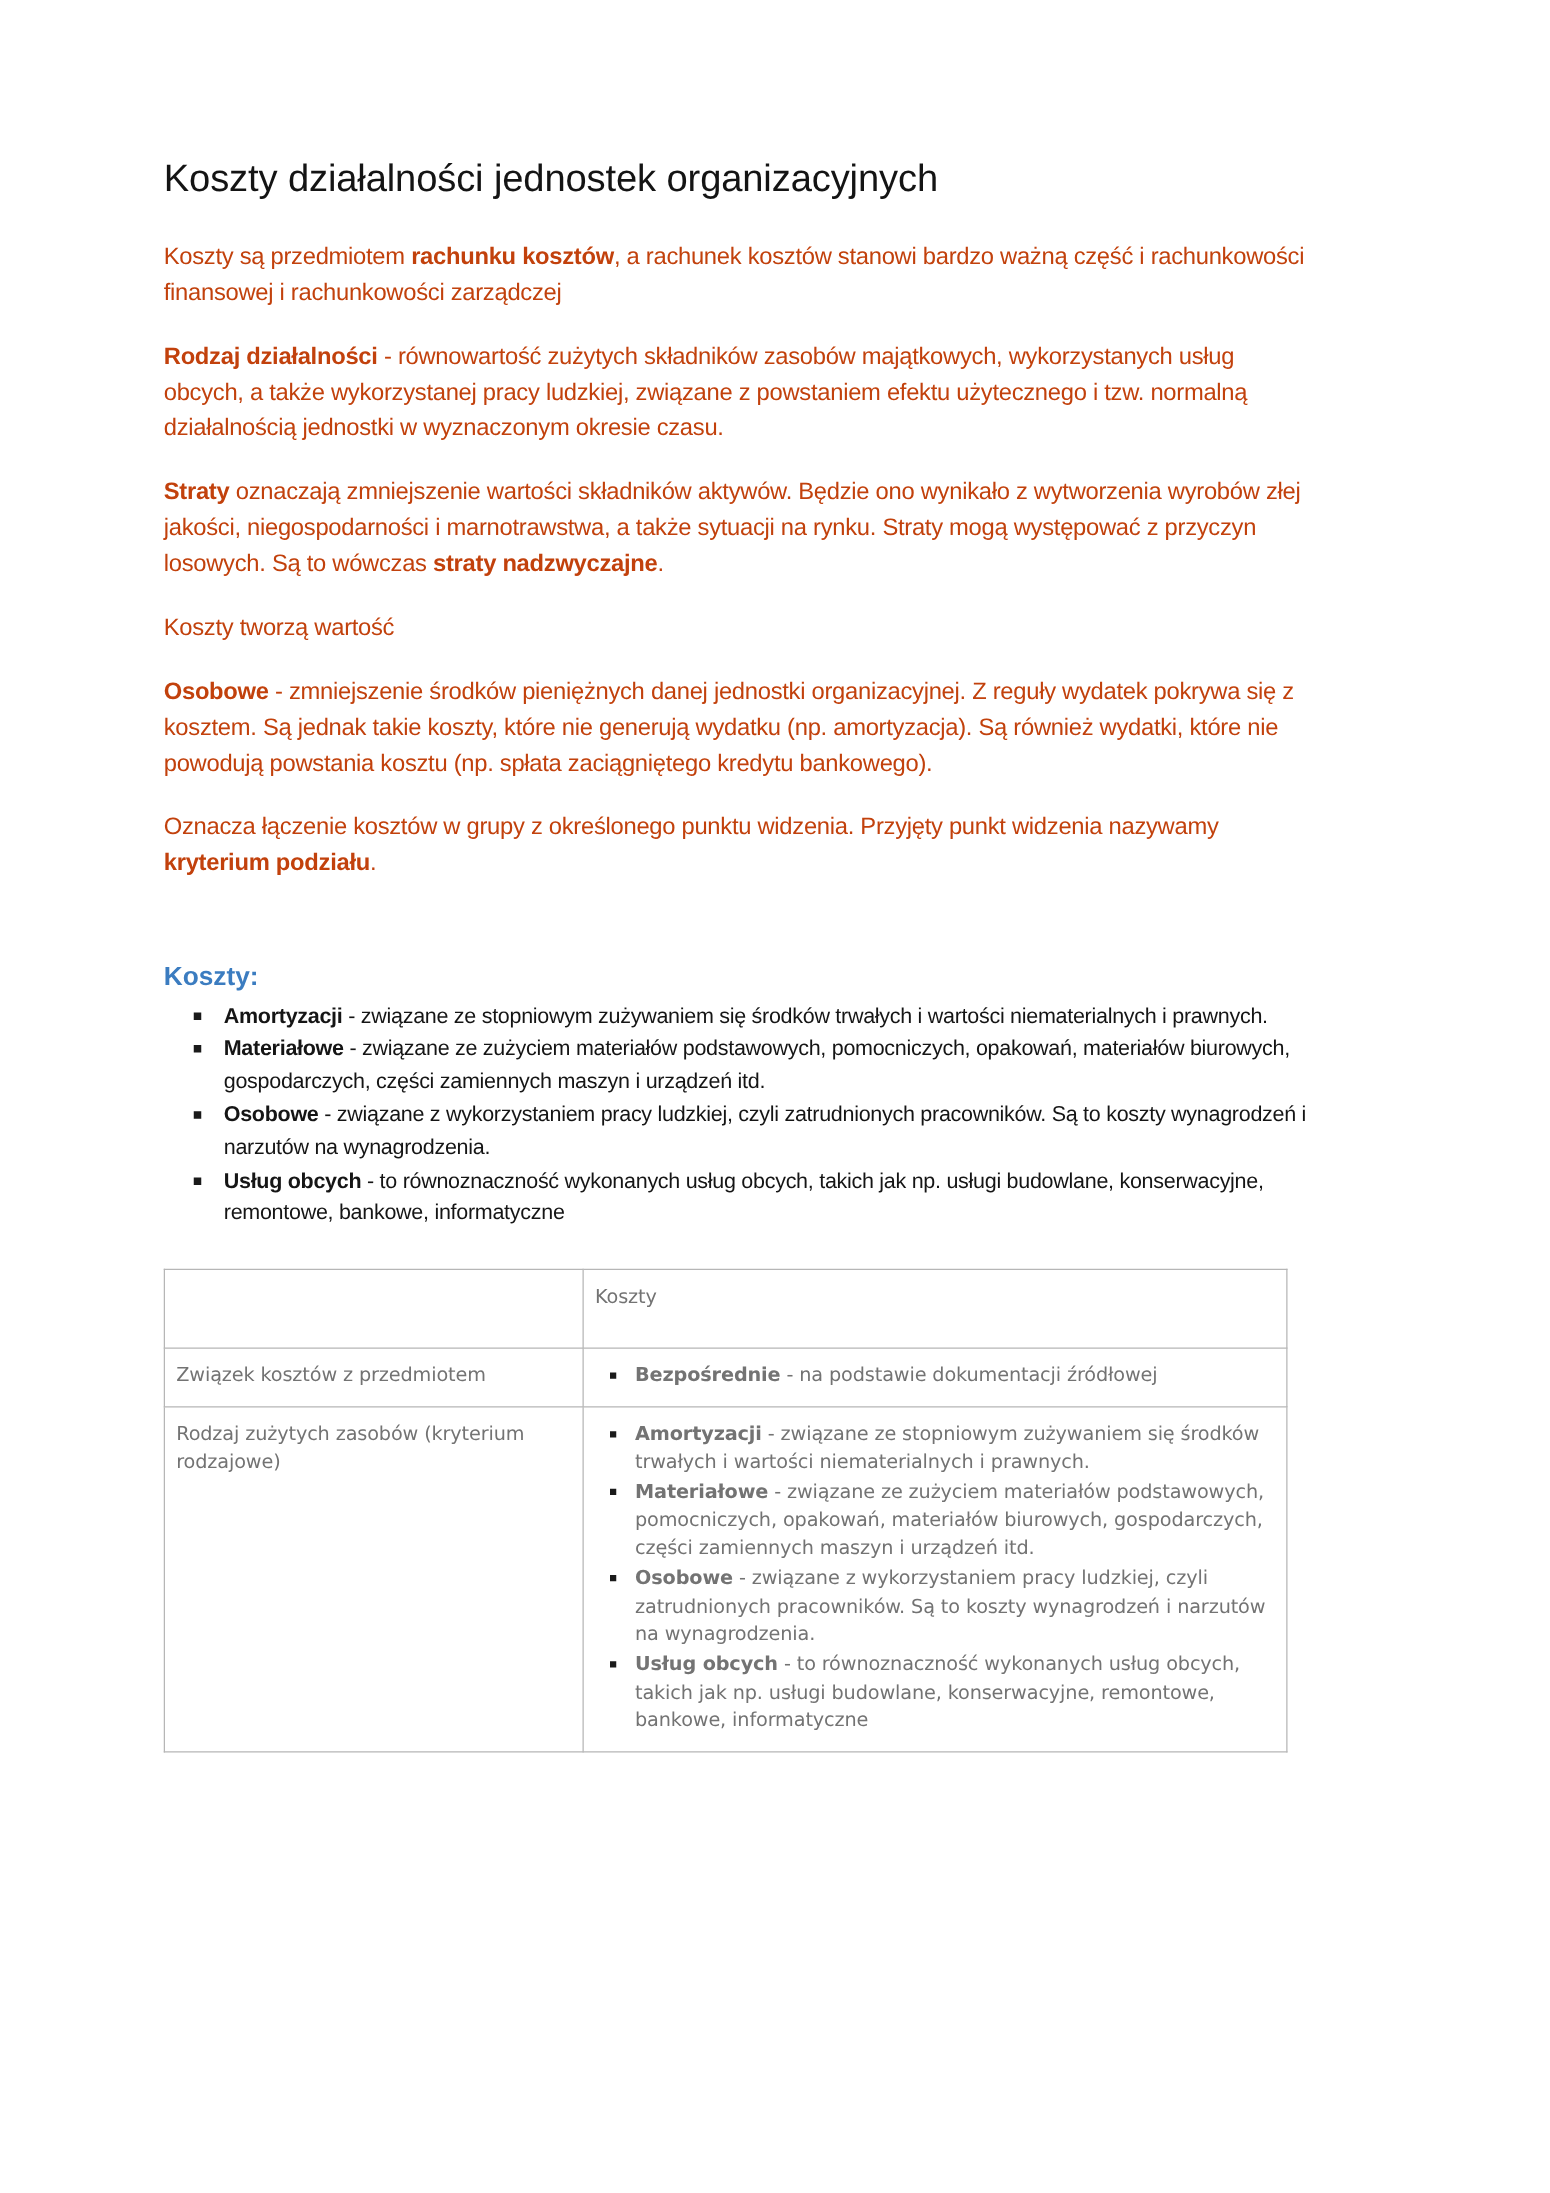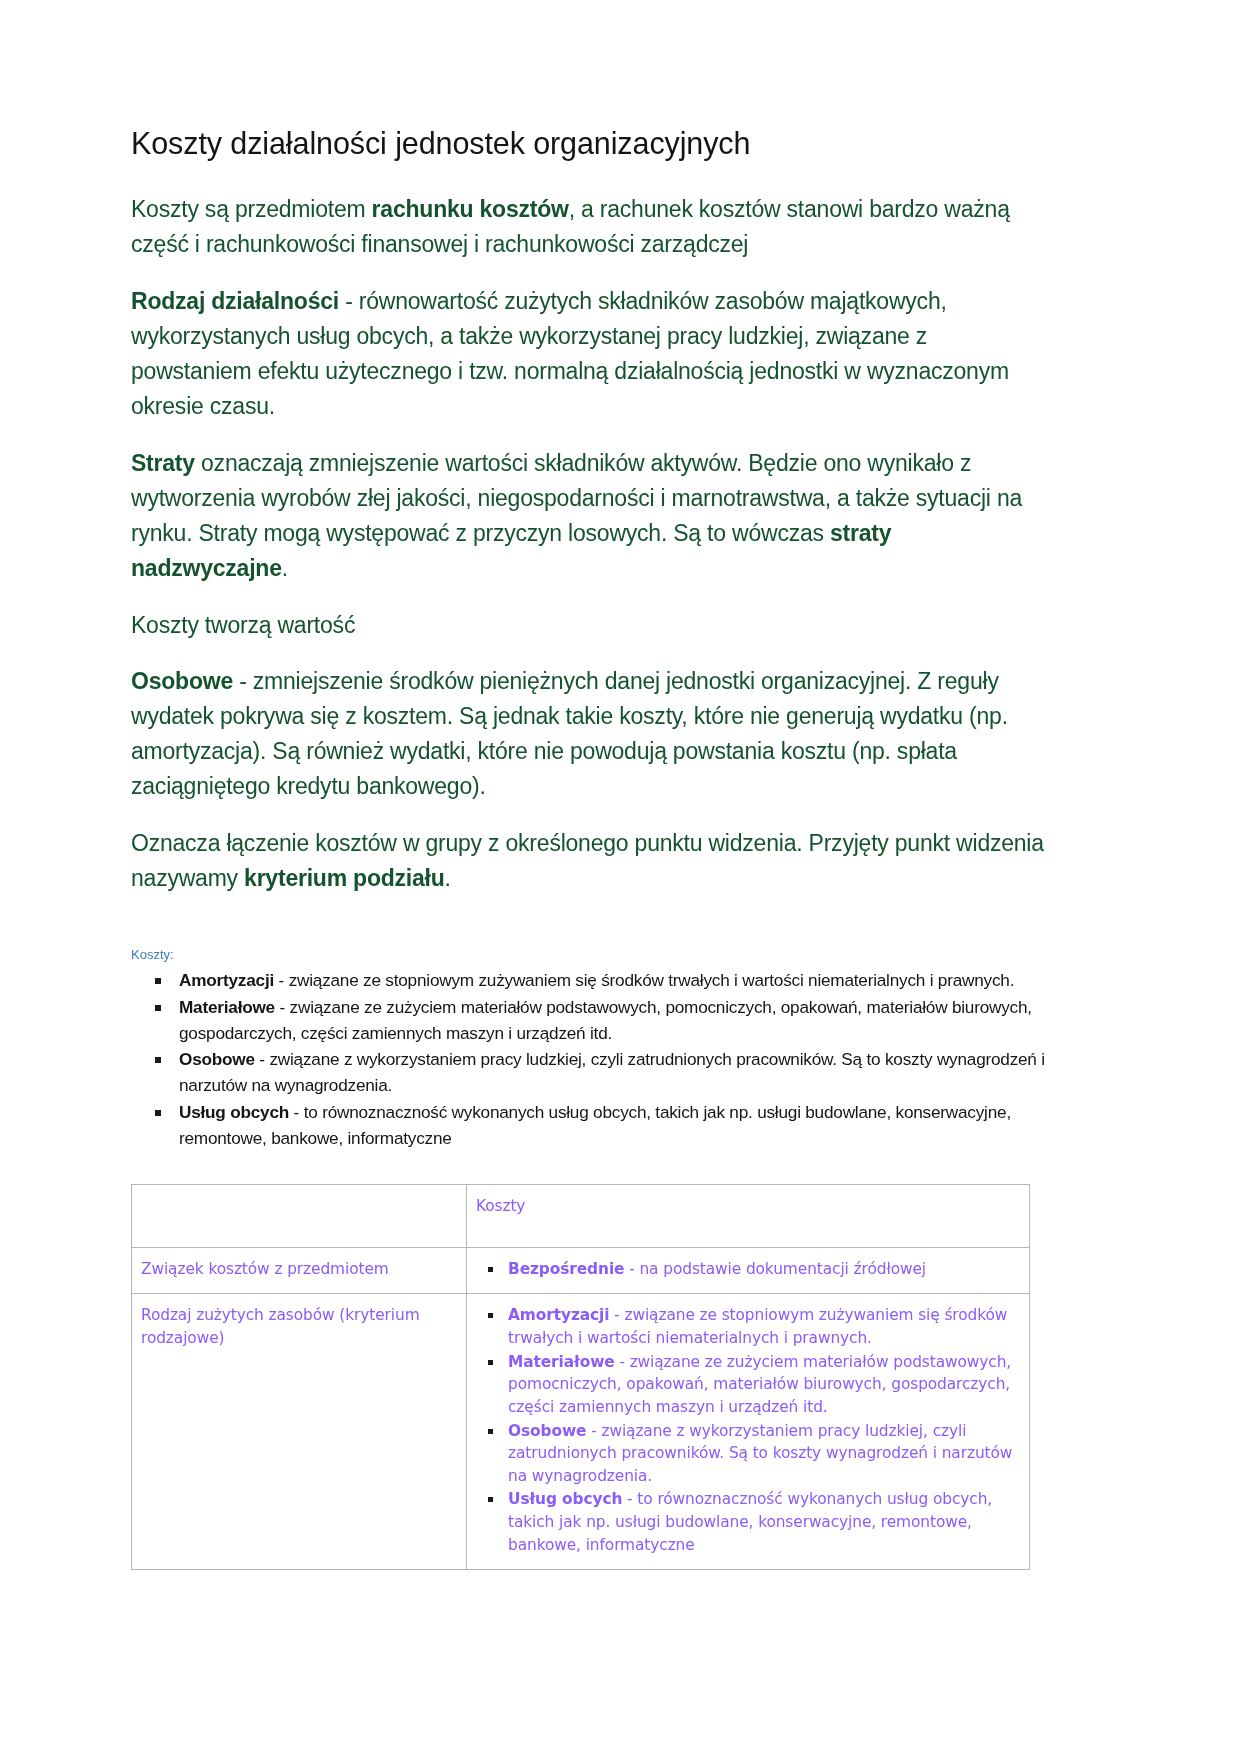--- a/index.html
+++ b/index.html
@@ -36,34 +36,34 @@
   }
   .sub-heading {
     font-size: 19px;
     font-weight: 700;
     color: #3b7cc0;
     line-height: 1.25;
     margin: 0 0 2px 0;
     letter-spacing: -0.15px;
   }
   .mini-heading {
-    font-size: 13px;
-    font-weight: 400;
+    font-size: 21px;
+    font-weight: 700;
     color: #3b7cc0;
     line-height: 1.3;
-    margin: 1px 0 4px 0;
+    margin: 12px 0 4px 0;
   }
 
   
   p.body {
-    font-size: 23px;
+    font-size: 19px;
     line-height: 1.52;
     margin: 0 0 22px 0;
     letter-spacing: -0.22px;
-    color: #14532d;
+    color: #c2410c;
   }
   p.body.nogap  { margin-bottom: 16px; }
   b, strong { font-weight: 700; }
 
   
   ul.bullets {
     list-style: none;
     margin: 4px 0 0 0;
     padding: 0;
   }
@@ -93,21 +93,21 @@
     width: 860px;
     table-layout: fixed;
     font-family: "DejaVu Sans", "Liberation Sans", sans-serif;
   }
   table.cost-table td {
     border: 1px solid #b6b6b6;
     vertical-align: top;
     padding: 10px 9px 12px 9px;
     font-size: 15.4px;
     line-height: 1.46;
-    color: #8b5cf6;
+    color: #737373;
     letter-spacing: -0.1px;
   }
   table.cost-table td.col-left  { width: 316px; }
   table.cost-table td.col-right { width: 544px; }
   td.header-cell {
     height: 40px;
     padding-top: 11px;
     padding-bottom: 13px;
   }
   td.empty-cell { }

